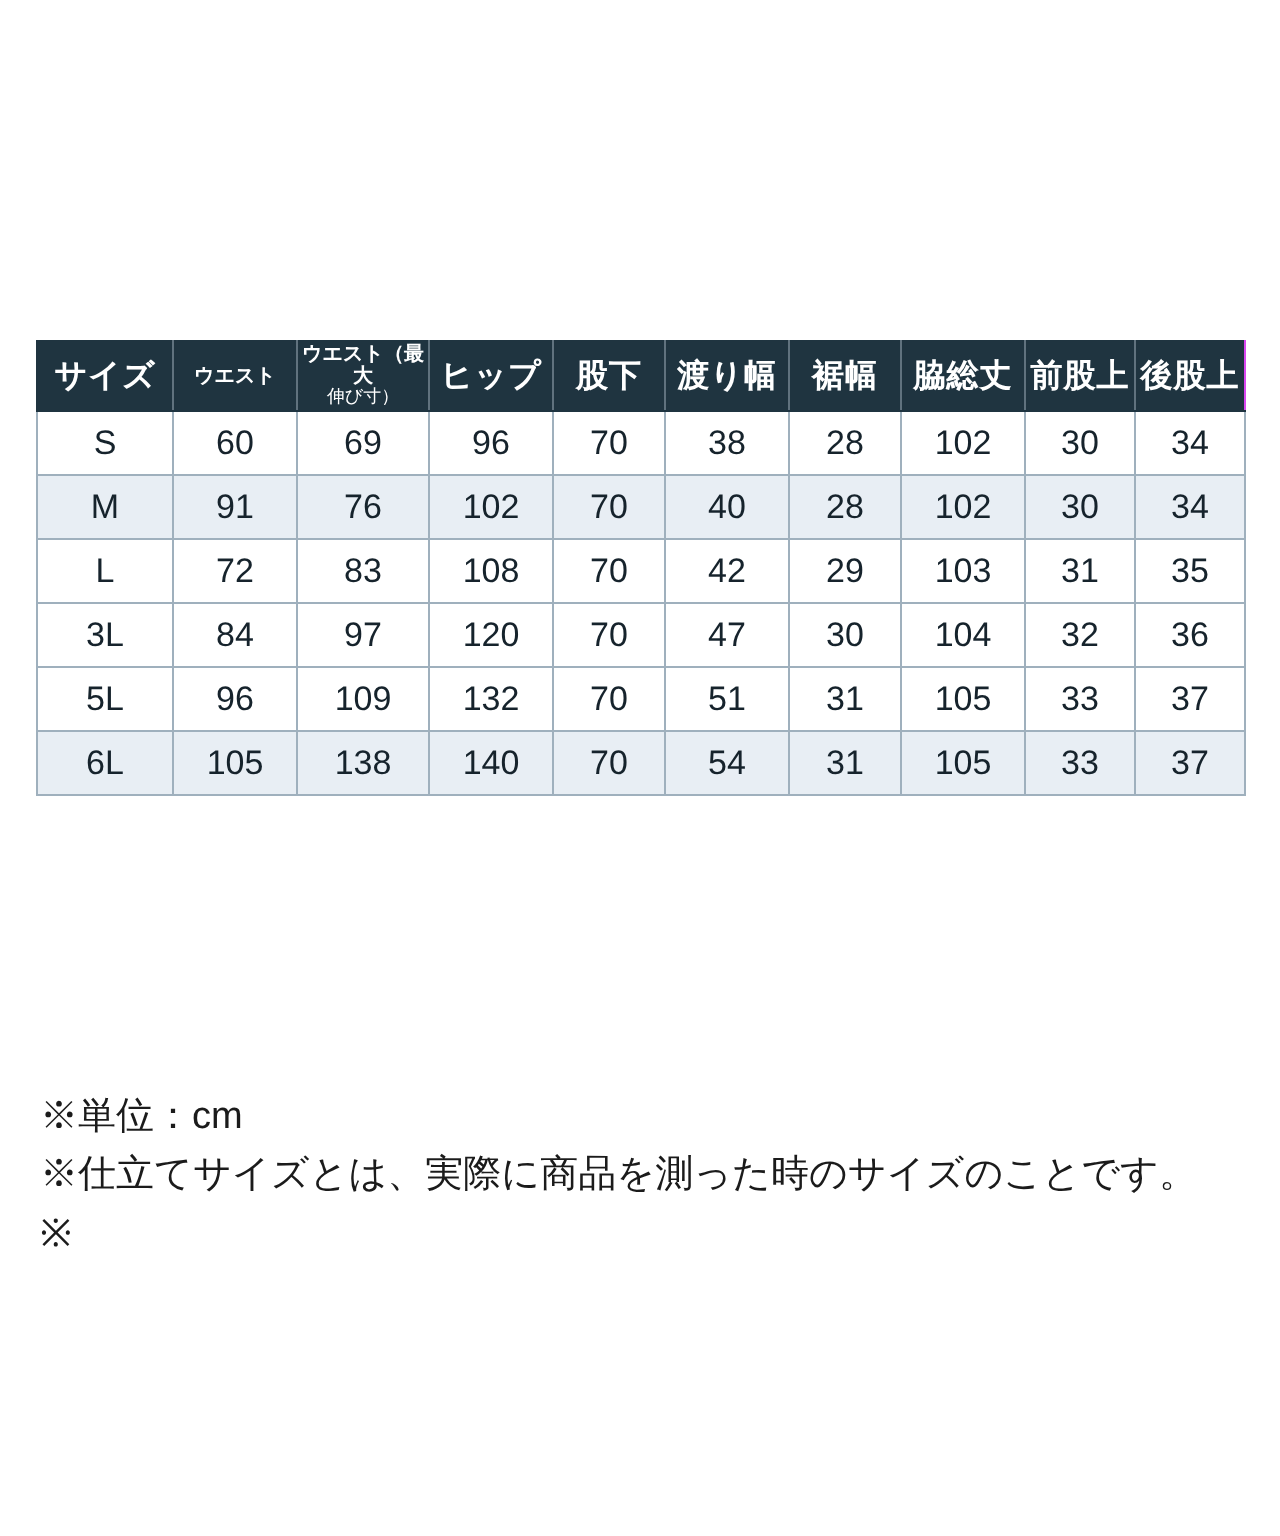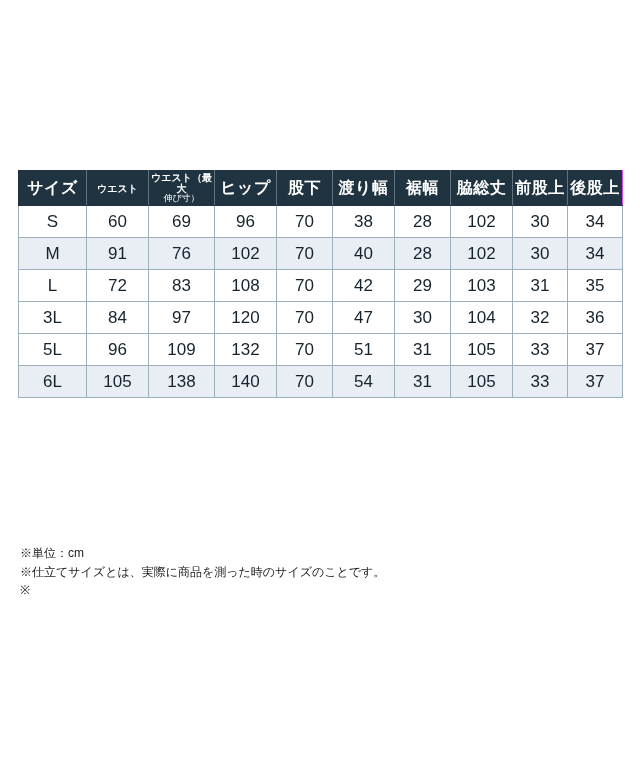--- a/index.html
+++ b/index.html
@@ -89,21 +89,21 @@
   }
   table.size-table tbody td.label {
     font-size: 17px;
     font-weight: normal;
   }
   .notes {
     position: absolute;
     left: 20px;
     top: 516px;
     width: 600px;
-    font-size: 12px;
+    font-size: 19px;
     line-height: 1.55;
     color: #1b1b1b;
   }
   .notes div {
     white-space: pre-wrap;
   }
 </style>
 </head>
 <body>
 

